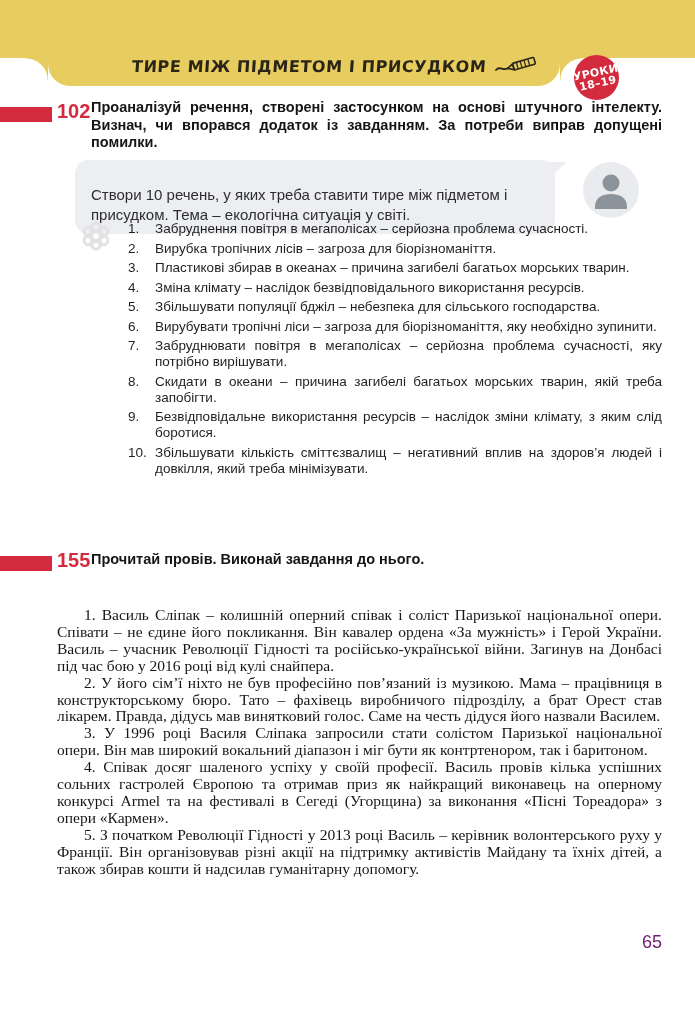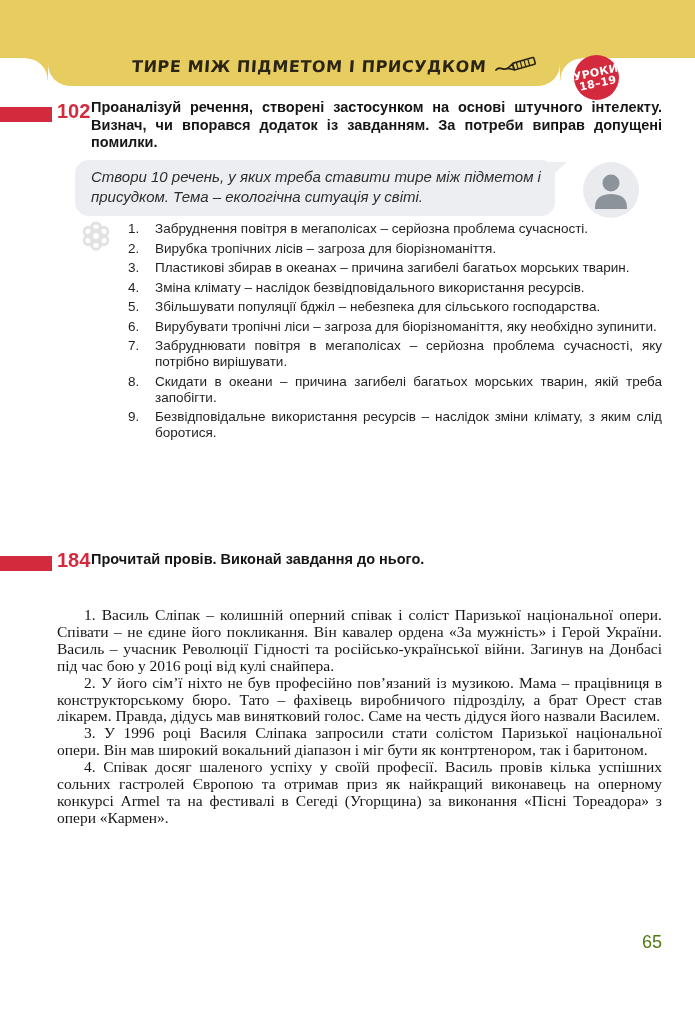--- a/index.html
+++ b/index.html
@@ -45,22 +45,22 @@
   .marker{position:absolute;left:0;width:52px;height:15px;background:#d42a3d;}
   .ex-number{position:absolute;left:57px;color:#d42a3d;font-size:20px;font-weight:600;line-height:20px;}
   .task{
     position:absolute;left:91px;width:571px;
     font-weight:bold;font-size:14.5px;line-height:17.5px;
     text-align:justify;color:#161616;
   }
   
   .bubble{
     position:absolute;left:75px;top:160px;width:480px;box-sizing:border-box;
-    background:#eceef2;border-radius:14px;padding:7px 14px 9px 16px;
-    font-size:15px;line-height:20px;color:#2e2e2e;font-style:italic;
+    background:#eceef2;border-radius:14px;padding:25px 14px 9px 16px;
+    font-size:15px;line-height:20px;color:#2e2e2e;
   }
   .bubble:after{
     content:"";position:absolute;right:-12px;top:2px;
     width:0;height:0;border-left:18px solid #eceef2;border-bottom:16px solid transparent;
   }
   .avatar{
     position:absolute;left:583px;top:162px;width:56px;height:56px;border-radius:50%;
     background:#e9ebee;overflow:hidden;
   }
   
@@ -77,21 +77,21 @@
   .article{
     position:absolute;left:57px;top:566px;width:605px;
     font-family:"Liberation Serif",serif;
     font-size:15.5px;line-height:16.9px;color:#161616;
     text-align:justify;
     margin-top:41px;
   }
   .para{text-indent:27px;}
   .page-num{
     position:absolute;right:33px;top:932px;
-    font-size:18px;color:#4d7c0f;
+    font-size:18px;color:#701a75;
   }
 </style>
 </head>
 <body>
 
 <div class="page">
 
   <div class="band"></div>
   <div class="fillet-l"></div>
   <div class="fillet-r"></div>
@@ -164,27 +164,32 @@
         <span class="txt">Забруднювати повітря в мегаполісах – серйозна проблема сучасності, яку потрібно вирішувати.</span>
       </li>
     <li>
         <span class="num">8.</span>
         <span class="txt">Скидати в океани – причина загибелі багатьох морських тварин, якій треба запобігти.</span>
       </li>
     <li>
         <span class="num">9.</span>
         <span class="txt">Безвідповідальне використання ресурсів – наслідок зміни клімату, з яким слід боротися.</span>
       </li>
+    <li>
+        <span class="num">10.</span>
+        <span class="txt">Збільшувати кількість сміттєзвалищ – негативний вплив на здоров’я людей і довкілля, який треба мінімізувати.</span>
+      </li>
   </ol>
 
   <div class="marker" style="top:556px;"></div>
-  <div class="ex-number" style="top:550px;">184</div>
+  <div class="ex-number" style="top:550px;">155</div>
   <div class="task" style="top:551px;">Прочитай провів. Виконай завдання до нього.</div>
 
   <div class="article">
     <div class="para">1. Василь Сліпак – колишній оперний співак і соліст Паризької національної опери. Співати – не єдине його покликання. Він кавалер ордена «За мужність» і Герой України. Василь – учасник Революції Гідності та російсько-української війни. Загинув на Донбасі під час бою у 2016 році від кулі снайпера.</div>
     <div class="para">2. У його сім’ї ніхто не був професійно пов’язаний із музикою. Мама – працівниця в конструкторському бюро. Тато – фахівець виробничого підрозділу, а брат Орест став лікарем. Правда, дідусь мав винятковий голос. Саме на честь дідуся його назвали Василем.</div>
     <div class="para">3. У 1996 році Василя Сліпака запросили стати солістом Паризької національної опери. Він мав широкий вокальний діапазон і міг бути як контртенором, так і баритоном.</div>
     <div class="para">4. Співак досяг шаленого успіху у своїй професії. Василь провів кілька успішних сольних гастролей Європою та отримав приз як найкращий виконавець на оперному конкурсі Armel та на фестивалі в Сегеді (Угорщина) за виконання «Пісні Тореадора» з опери «Кармен».</div>
+    <div class="para">5. З початком Революції Гідності у 2013 році Василь – керівник волонтерського руху у Франції. Він організовував різні акції на підтримку активістів Майдану та їхніх дітей, а також збирав кошти й надсилав гуманітарну допомогу.</div>
   </div>
 
   <div class="page-num">65</div>
 </div>
 
 </body></html>

